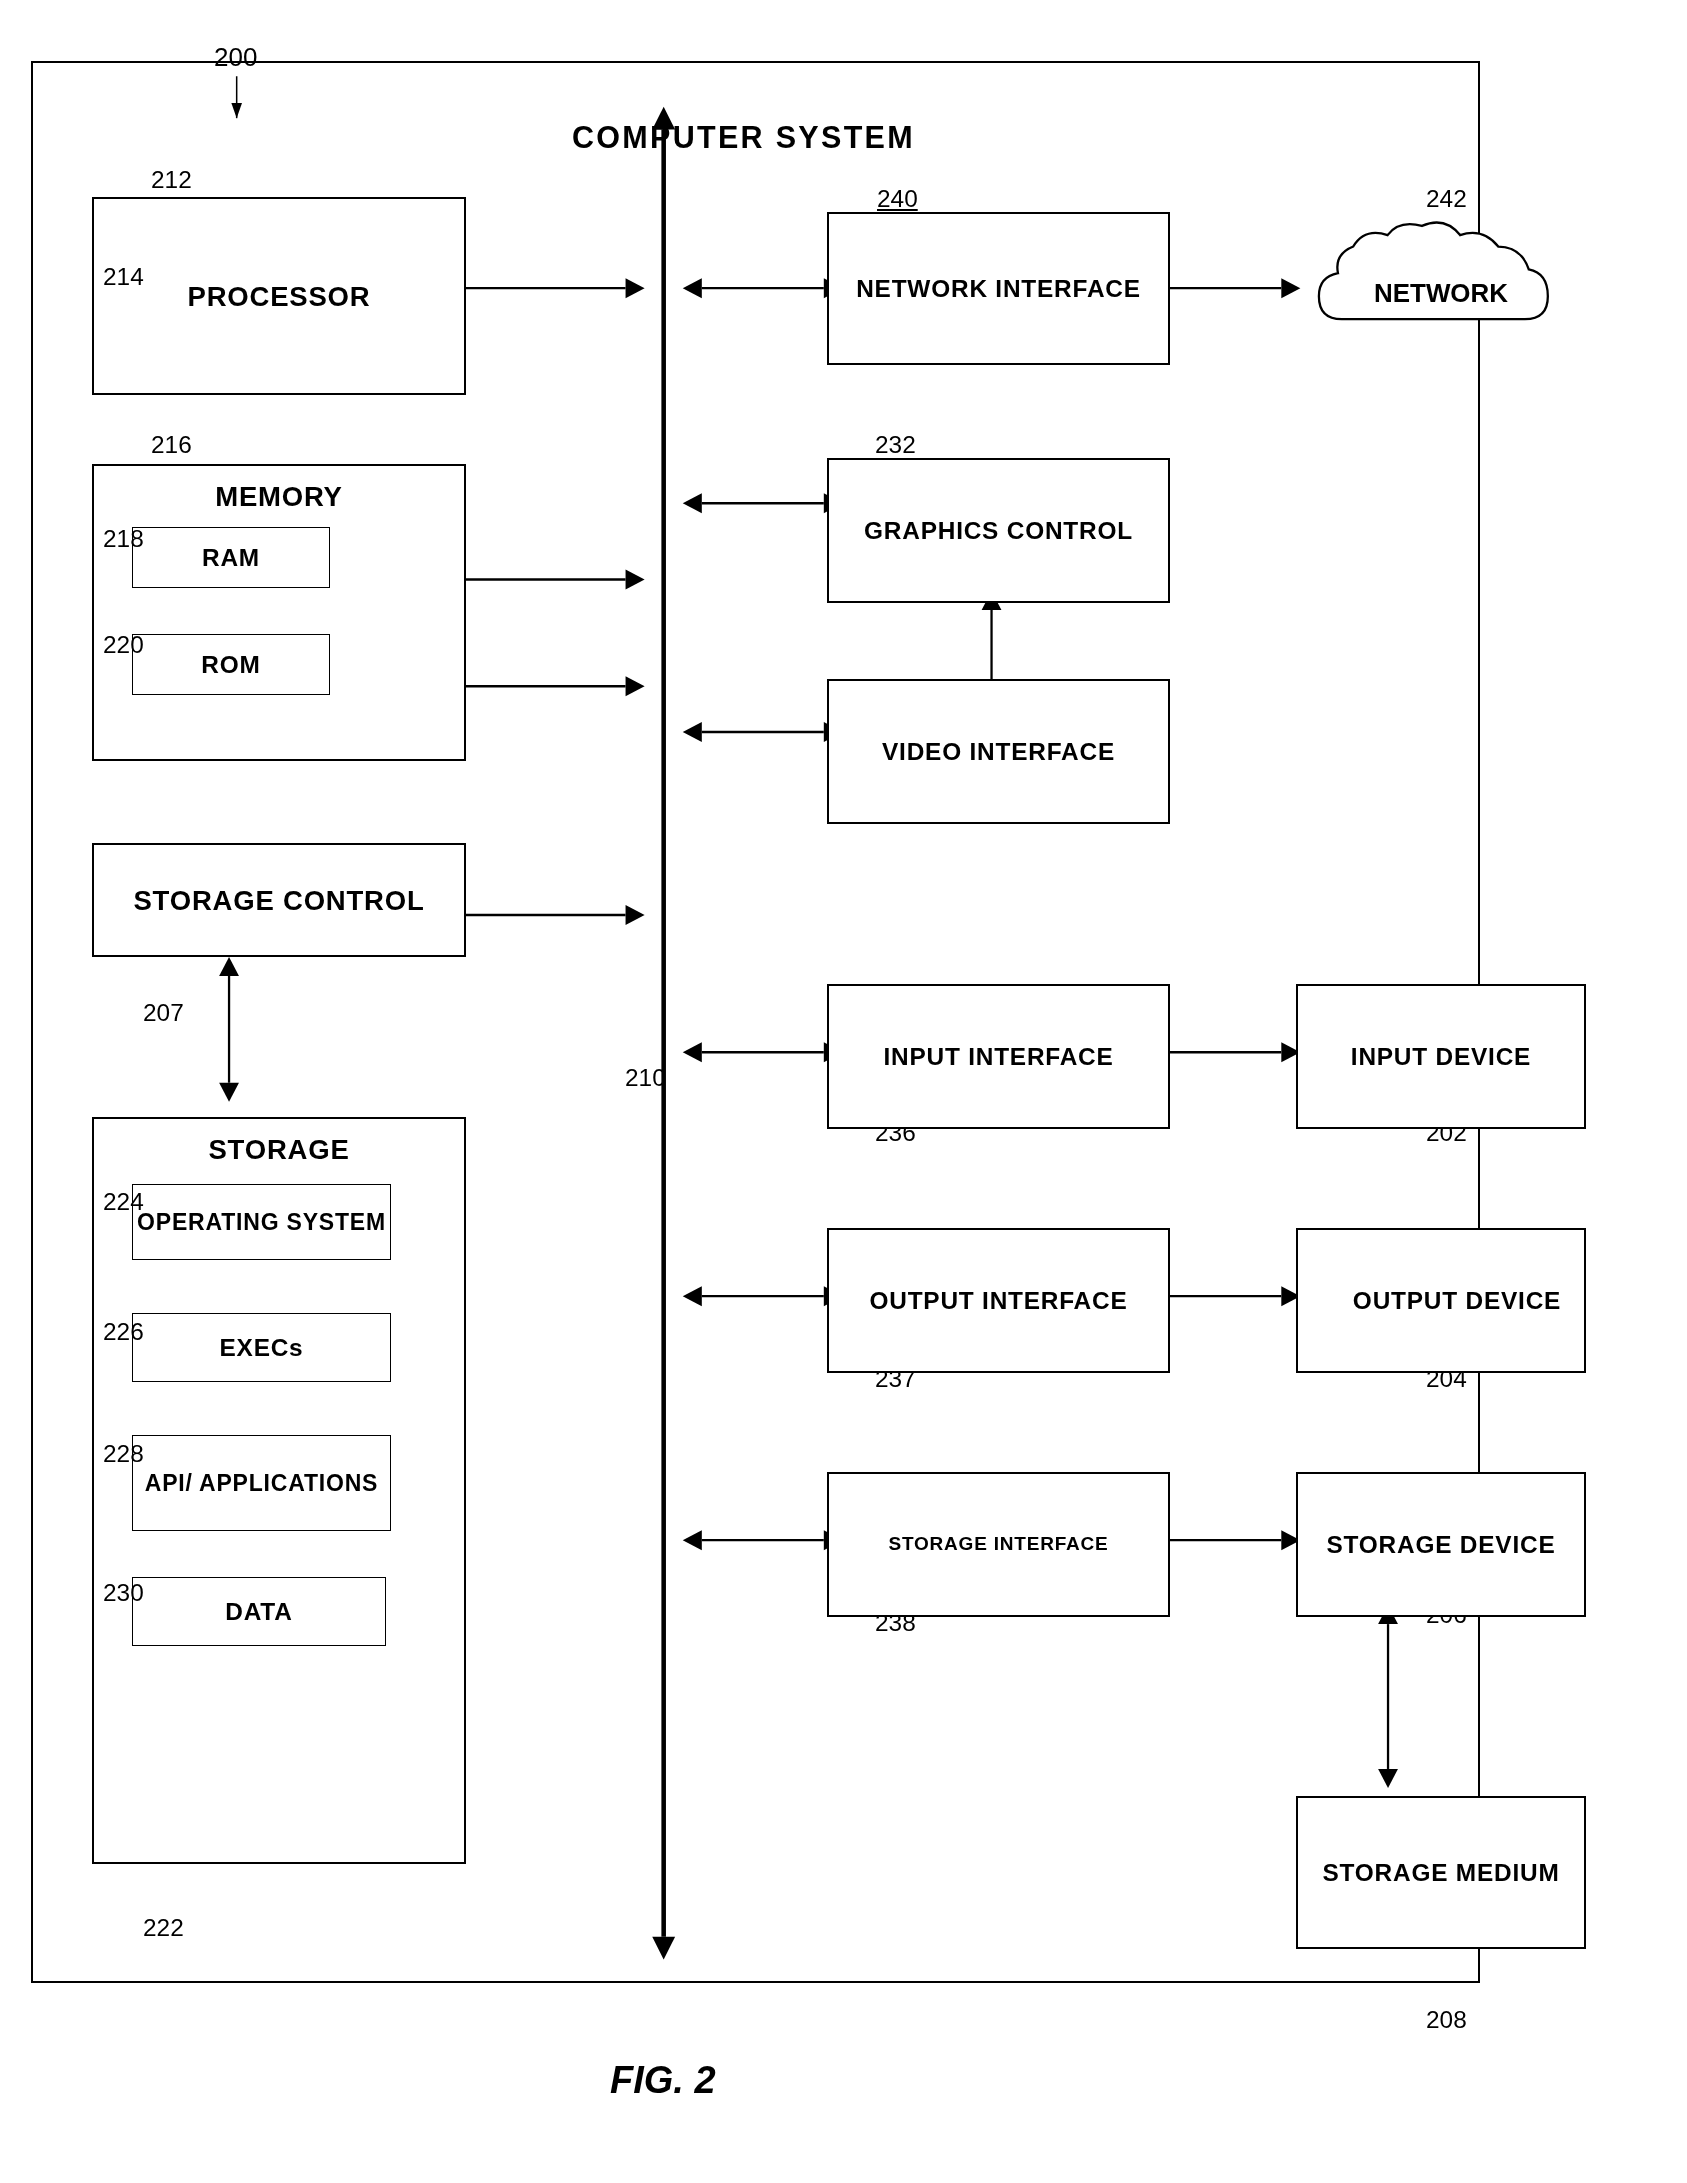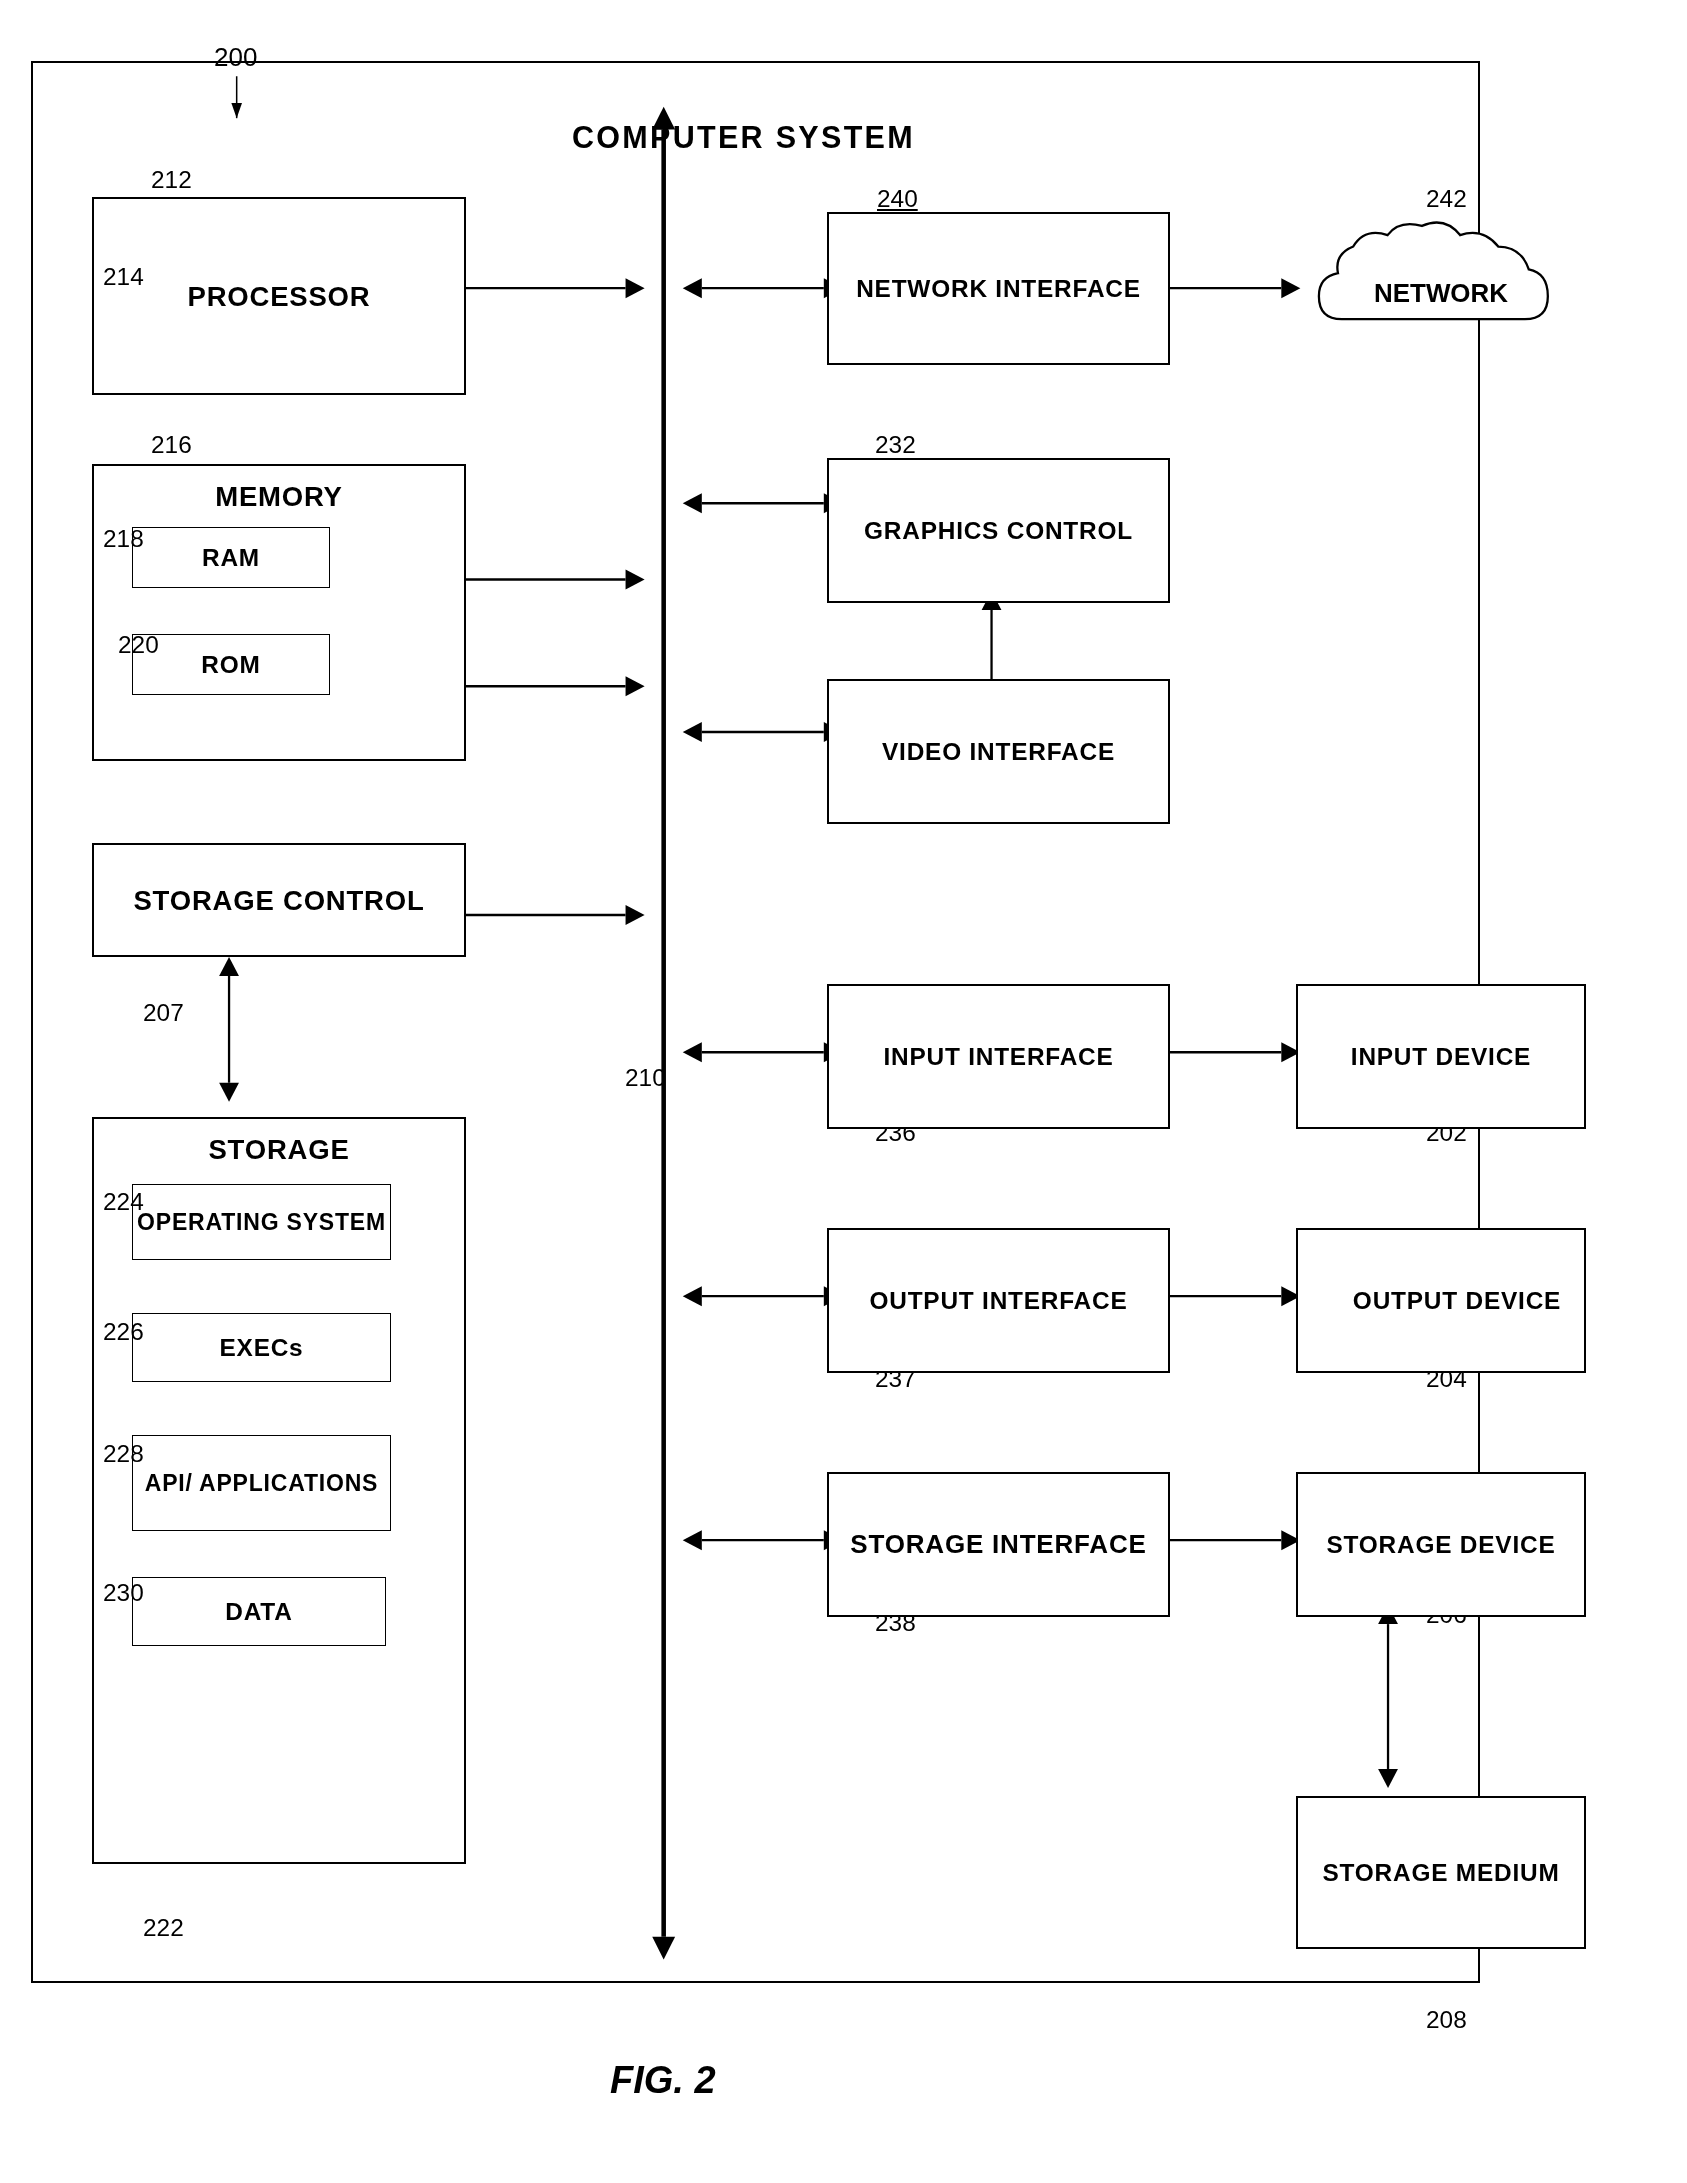--- a/index.html
+++ b/index.html
@@ -180,21 +180,21 @@
     <span class="inner-box-label">RAM</span>
   </div>
 
   <div class="inner-box" style="position:absolute;top:168px;left:38px;width:198px;height:61px;">
     <span class="inner-box-label">ROM</span>
   </div>
 </div>
 
 <div style="position:absolute;top:525px;left:103px;font-size:24.4px;">218</div>
 
-<div style="position:absolute;top:631px;left:103px;font-size:24.4px;margin-left:15px;">220</div>
+<div style="position:absolute;top:631px;left:103px;font-size:24.4px;">220</div>
 
 <div class="comp-box" style="top:843px;left:92px;width:374px;height:114px;">
   <div class="comp-box-title">STORAGE CONTROL</div>
 </div>
 
 <div style="position:absolute;top:999px;left:143px;font-size:24.4px;">207</div>
 
 <div style="position:absolute;top:1914px;left:143px;font-size:24.4px;">222</div>
 
 <div class="comp-box" style="top:1117px;left:92px;width:374px;height:747px;">
@@ -253,21 +253,21 @@
 
 <div style="position:absolute;top:1365px;left:875px;font-size:24.4px;">237</div>
 
 <div class="comp-box" style="top:1228px;left:827px;width:343px;height:145px;">
   <div class="comp-box-title" style="font-size:24.4px;text-align:center;">OUTPUT INTERFACE</div>
 </div>
 
 <div style="position:absolute;top:1609px;left:875px;font-size:24.4px;">238</div>
 
 <div class="comp-box" style="top:1472px;left:827px;width:343px;height:145px;">
-  <div class="comp-box-title" style="font-size:26px;text-align:center;">STORAGE INTERFACE</div>
+  <div class="comp-box-title" style="font-size:19px;text-align:center;">STORAGE INTERFACE</div>
 </div>
 
 <div style="position:absolute;top:185px;left:1426px;font-size:24.4px;">242</div>
 
 <svg style="position:absolute;top:212px;left:1296px;width:290px;height:153px;" xmlns="http://www.w3.org/2000/svg" viewBox="0 0 380 200" width="290" height="153">
   <path d="M 60 140 Q 30 140 30 110 Q 30 85 55 80 Q 50 55 75 45 Q 90 20 120 30 Q 135 10 165 18 Q 195 5 215 30 Q 245 20 265 45 Q 295 45 305 75 Q 330 80 330 110 Q 330 140 300 140 Z" fill="white" stroke="black" stroke-width="3"></path>
   <text x="190" y="118" font-size="34" font-weight="bold" text-anchor="middle" font-family="Arial">NETWORK</text>
 </svg>
 
 <div style="position:absolute;top:1119px;left:1426px;font-size:24.4px;">202</div>

